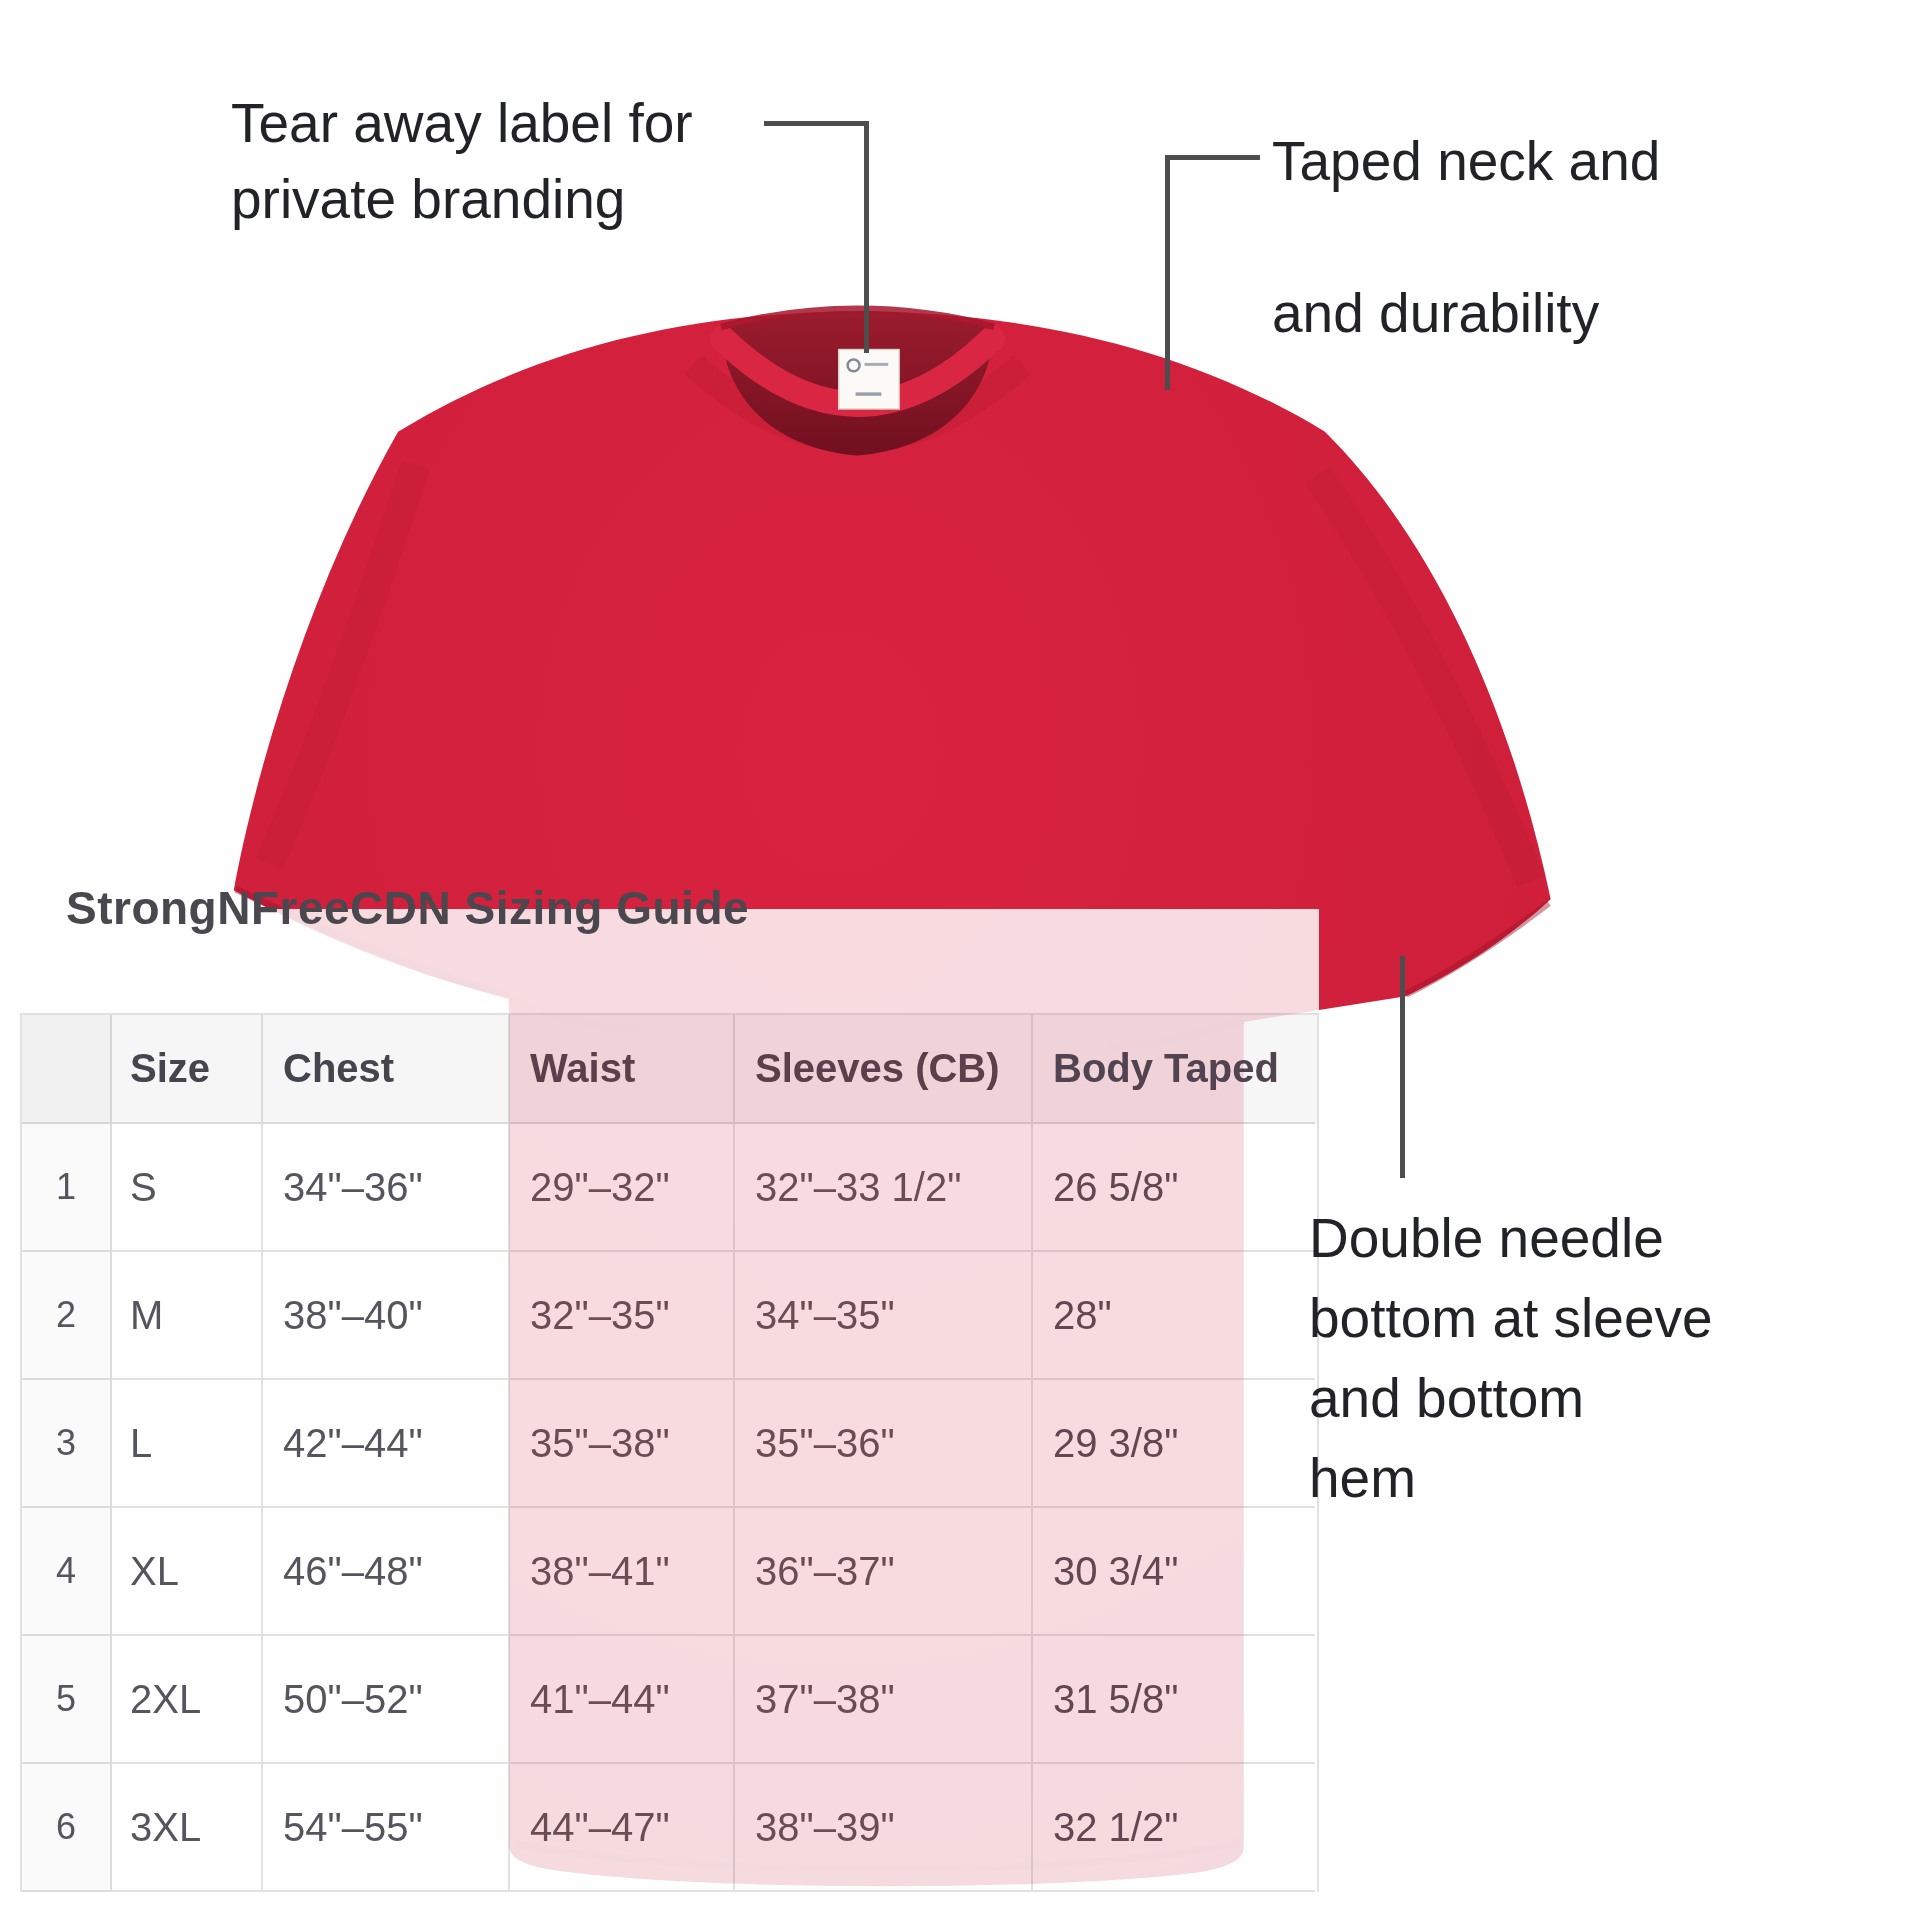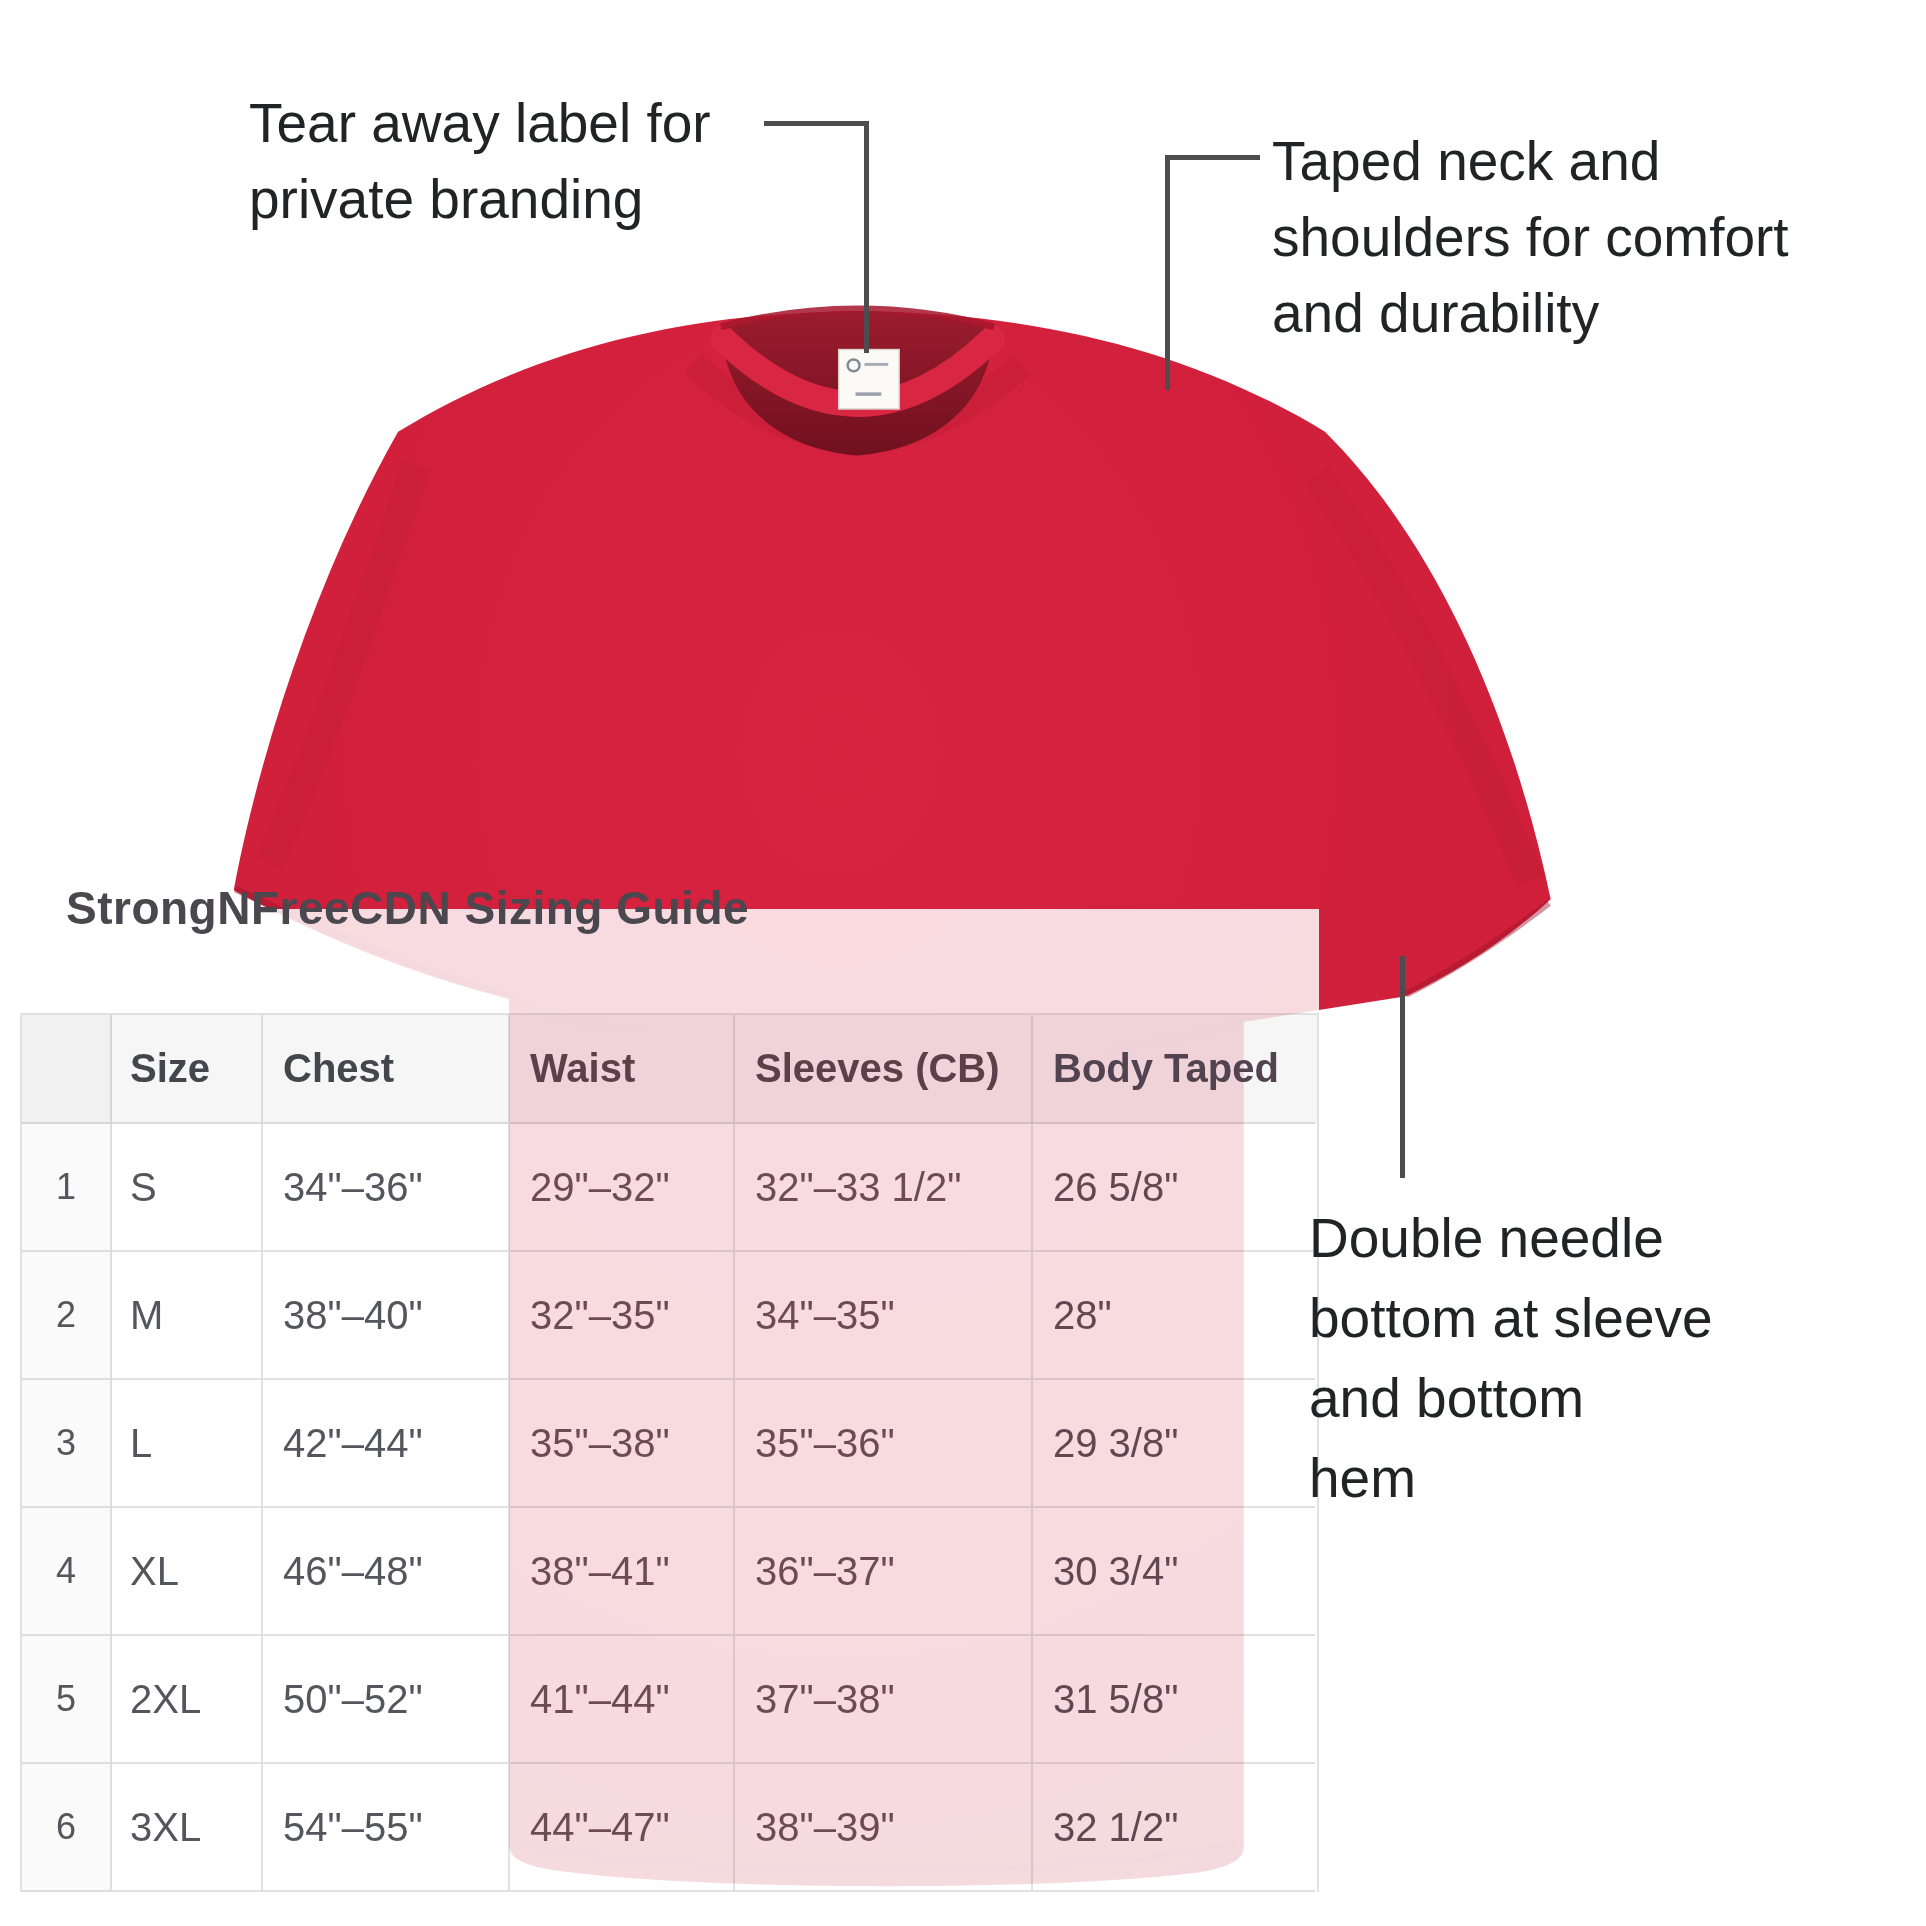--- a/index.html
+++ b/index.html
@@ -92,25 +92,25 @@
     </g>
 
     <g>
       <rect x="847" y="353" width="61" height="60" fill="#fbfaf6" stroke="#d9d5cd" stroke-width="1.5"></rect>
       <circle cx="862" cy="369" r="6" fill="none" stroke="#828a96" stroke-width="2.5"></circle>
       <line x1="873" y1="368" x2="897" y2="368" stroke="#a7adb8" stroke-width="3"></line>
       <line x1="864" y1="398" x2="890" y2="398" stroke="#9aa0ab" stroke-width="3.5"></line>
     </g>
   </svg>
 
-  <div class="callout" style="left:249px;top:85px;"><span>Tear away label for</span><br><span>private branding</span></div>
+  <div class="callout" style="left:231px;top:85px;"><span>Tear away label for</span><br><span>private branding</span></div>
   <div class="conn" style="left:764px;top:121px;width:103px;height:5px;"></div>
   <div class="conn" style="left:864px;top:121px;width:5px;height:232px;"></div>
 
-  <div class="callout" style="left:1272px;top:123px;"><span>Taped neck and</span><br><span>shoulders for comfort</span><br><span>and durability</span></div>
+  <div class="callout" style="left:1272px;top:123px;"><span>Taped neck and</span><br><br><span>and durability</span></div>
   <div class="conn" style="left:1165px;top:155px;width:95px;height:5px;"></div>
   <div class="conn" style="left:1165px;top:155px;width:5px;height:235px;"></div>
 
   <div class="callout" style="left:1309px;top:1198px;line-height:80px;"><span>Double needle</span><br><span>bottom at sleeve</span><br><span>and bottom</span><br><span>hem</span></div>
   <div class="conn" style="left:1400px;top:956px;width:5px;height:222px;"></div>
 
   <div id="panel"></div>
   <div id="guide-title">StrongNFreeCDN Sizing Guide</div>
 
   <div id="size-table">

